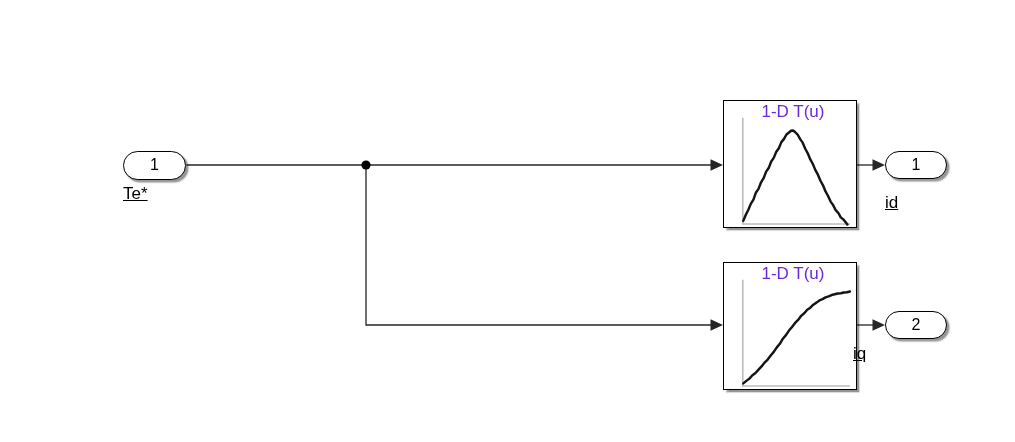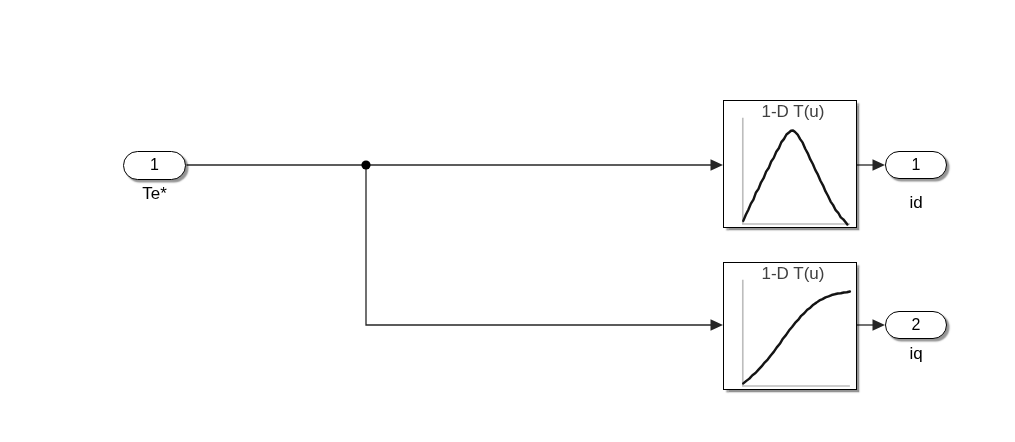--- a/index.html
+++ b/index.html
@@ -27,39 +27,39 @@
     box-sizing:border-box;
     background:var(--fill);
     border:1.6px solid var(--border);
     border-radius:14.5px;
     box-shadow:2.5px 2.5px 1.5px rgba(0,0,0,0.42);
     display:flex;align-items:center;justify-content:center;
     font-size:16px;color:#000;
   }
   .block-label{
     position:absolute;
-    text-align:center;
     font-size:17px;
     color:#000;
     line-height:1.1;
+    text-decoration:underline;
   }
   .lut{
     position:absolute;
     box-sizing:border-box;
     width:134px;height:128px;
     background:var(--fill);
     border:1.8px solid var(--border);
     box-shadow:2.5px 2.5px 1.5px rgba(0,0,0,0.42);
   }
   .lut-title{
     position:absolute;
     top:1px;left:6px;right:0;
     text-align:center;
     font-size:17px;
-    color:#404040;
+    color:#6d28d9;
     white-space:nowrap;
   }
   .lut-svg{position:absolute;left:0;top:0;width:100%;height:100%;}
   .lut-svg .axis{stroke:var(--axis);stroke-width:1.6;fill:none;}
   .lut-svg .curve{stroke:var(--curve);stroke-width:2.4;fill:none;stroke-linejoin:round;stroke-linecap:round;}
 </style>
 </head>
 <body>
 
 <div class="canvas">
@@ -98,15 +98,15 @@
   </div>
 
   <div class="stadium" style="left:885px;top:151px;width:62px;height:28px;">
     <span>1</span>
   </div>
   <div class="block-label" style="left:885px;top:194px;width:62px;">id</div>
 
   <div class="stadium" style="left:885px;top:311px;width:62px;height:28px;">
     <span>2</span>
   </div>
-  <div class="block-label" style="left:885px;top:345px;width:62px;">iq</div>
+  <div class="block-label" style="left:853px;top:345px;width:62px;">iq</div>
 
 </div>
 
 </body></html>

